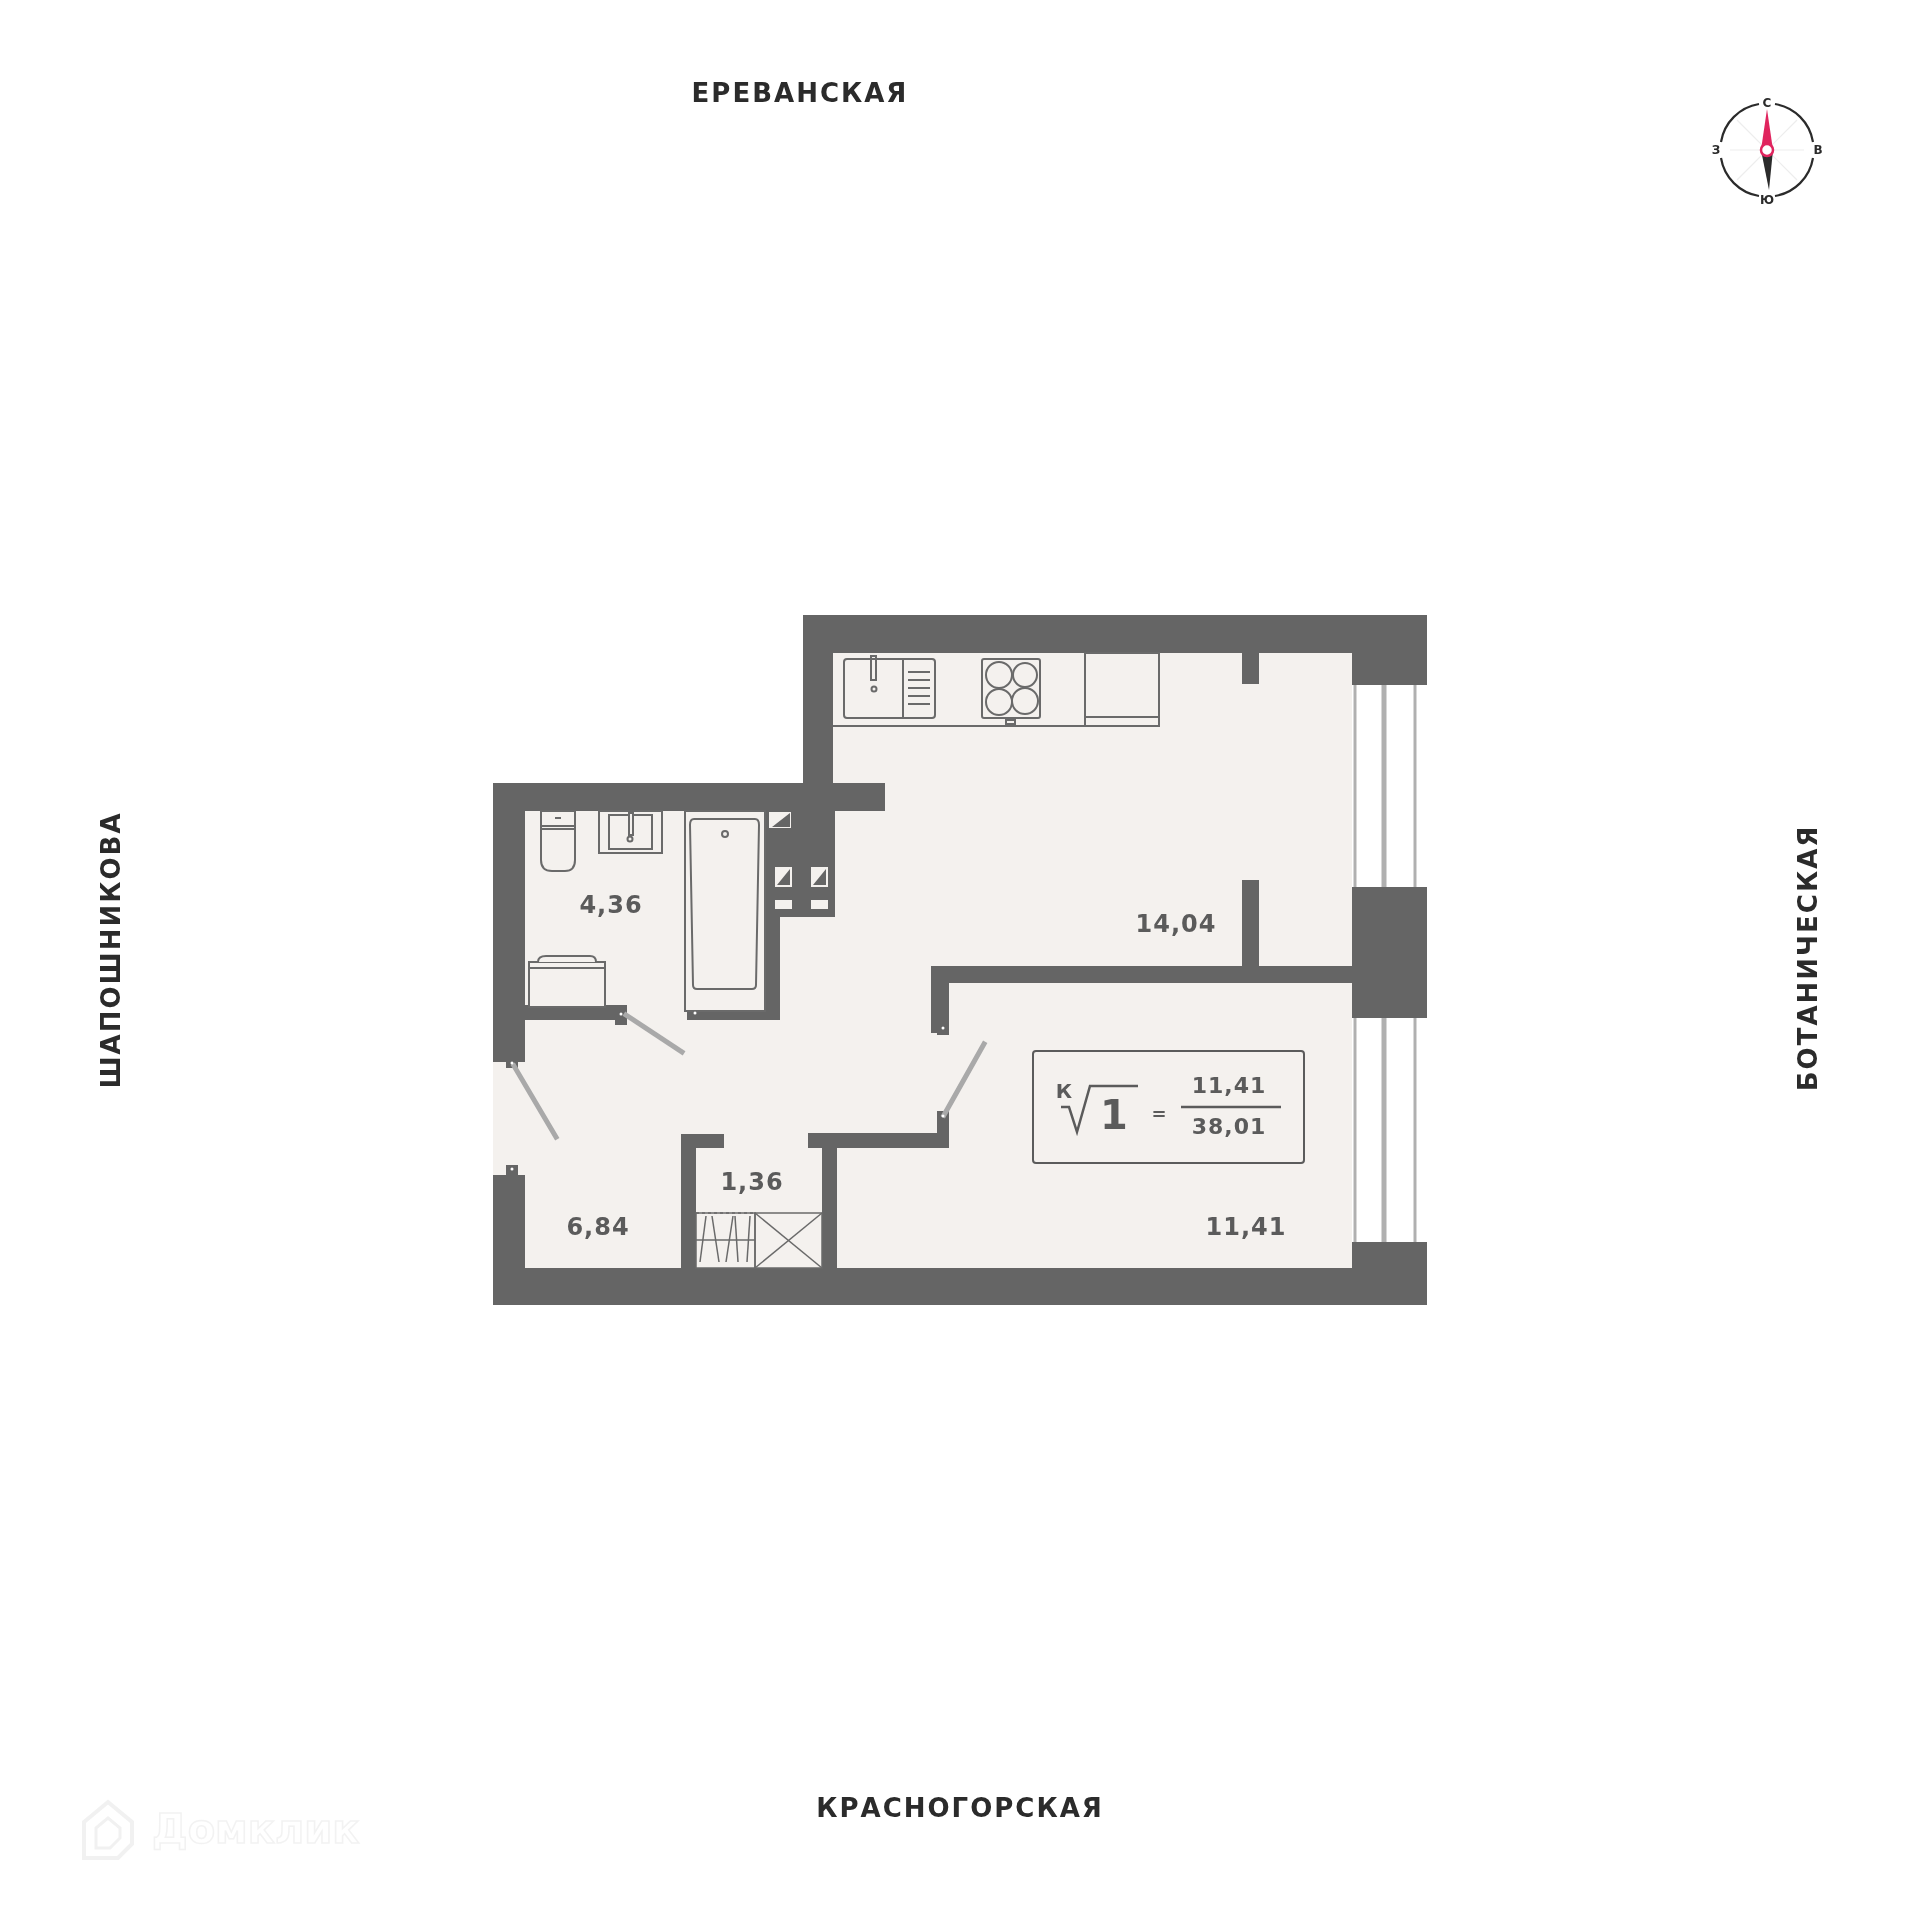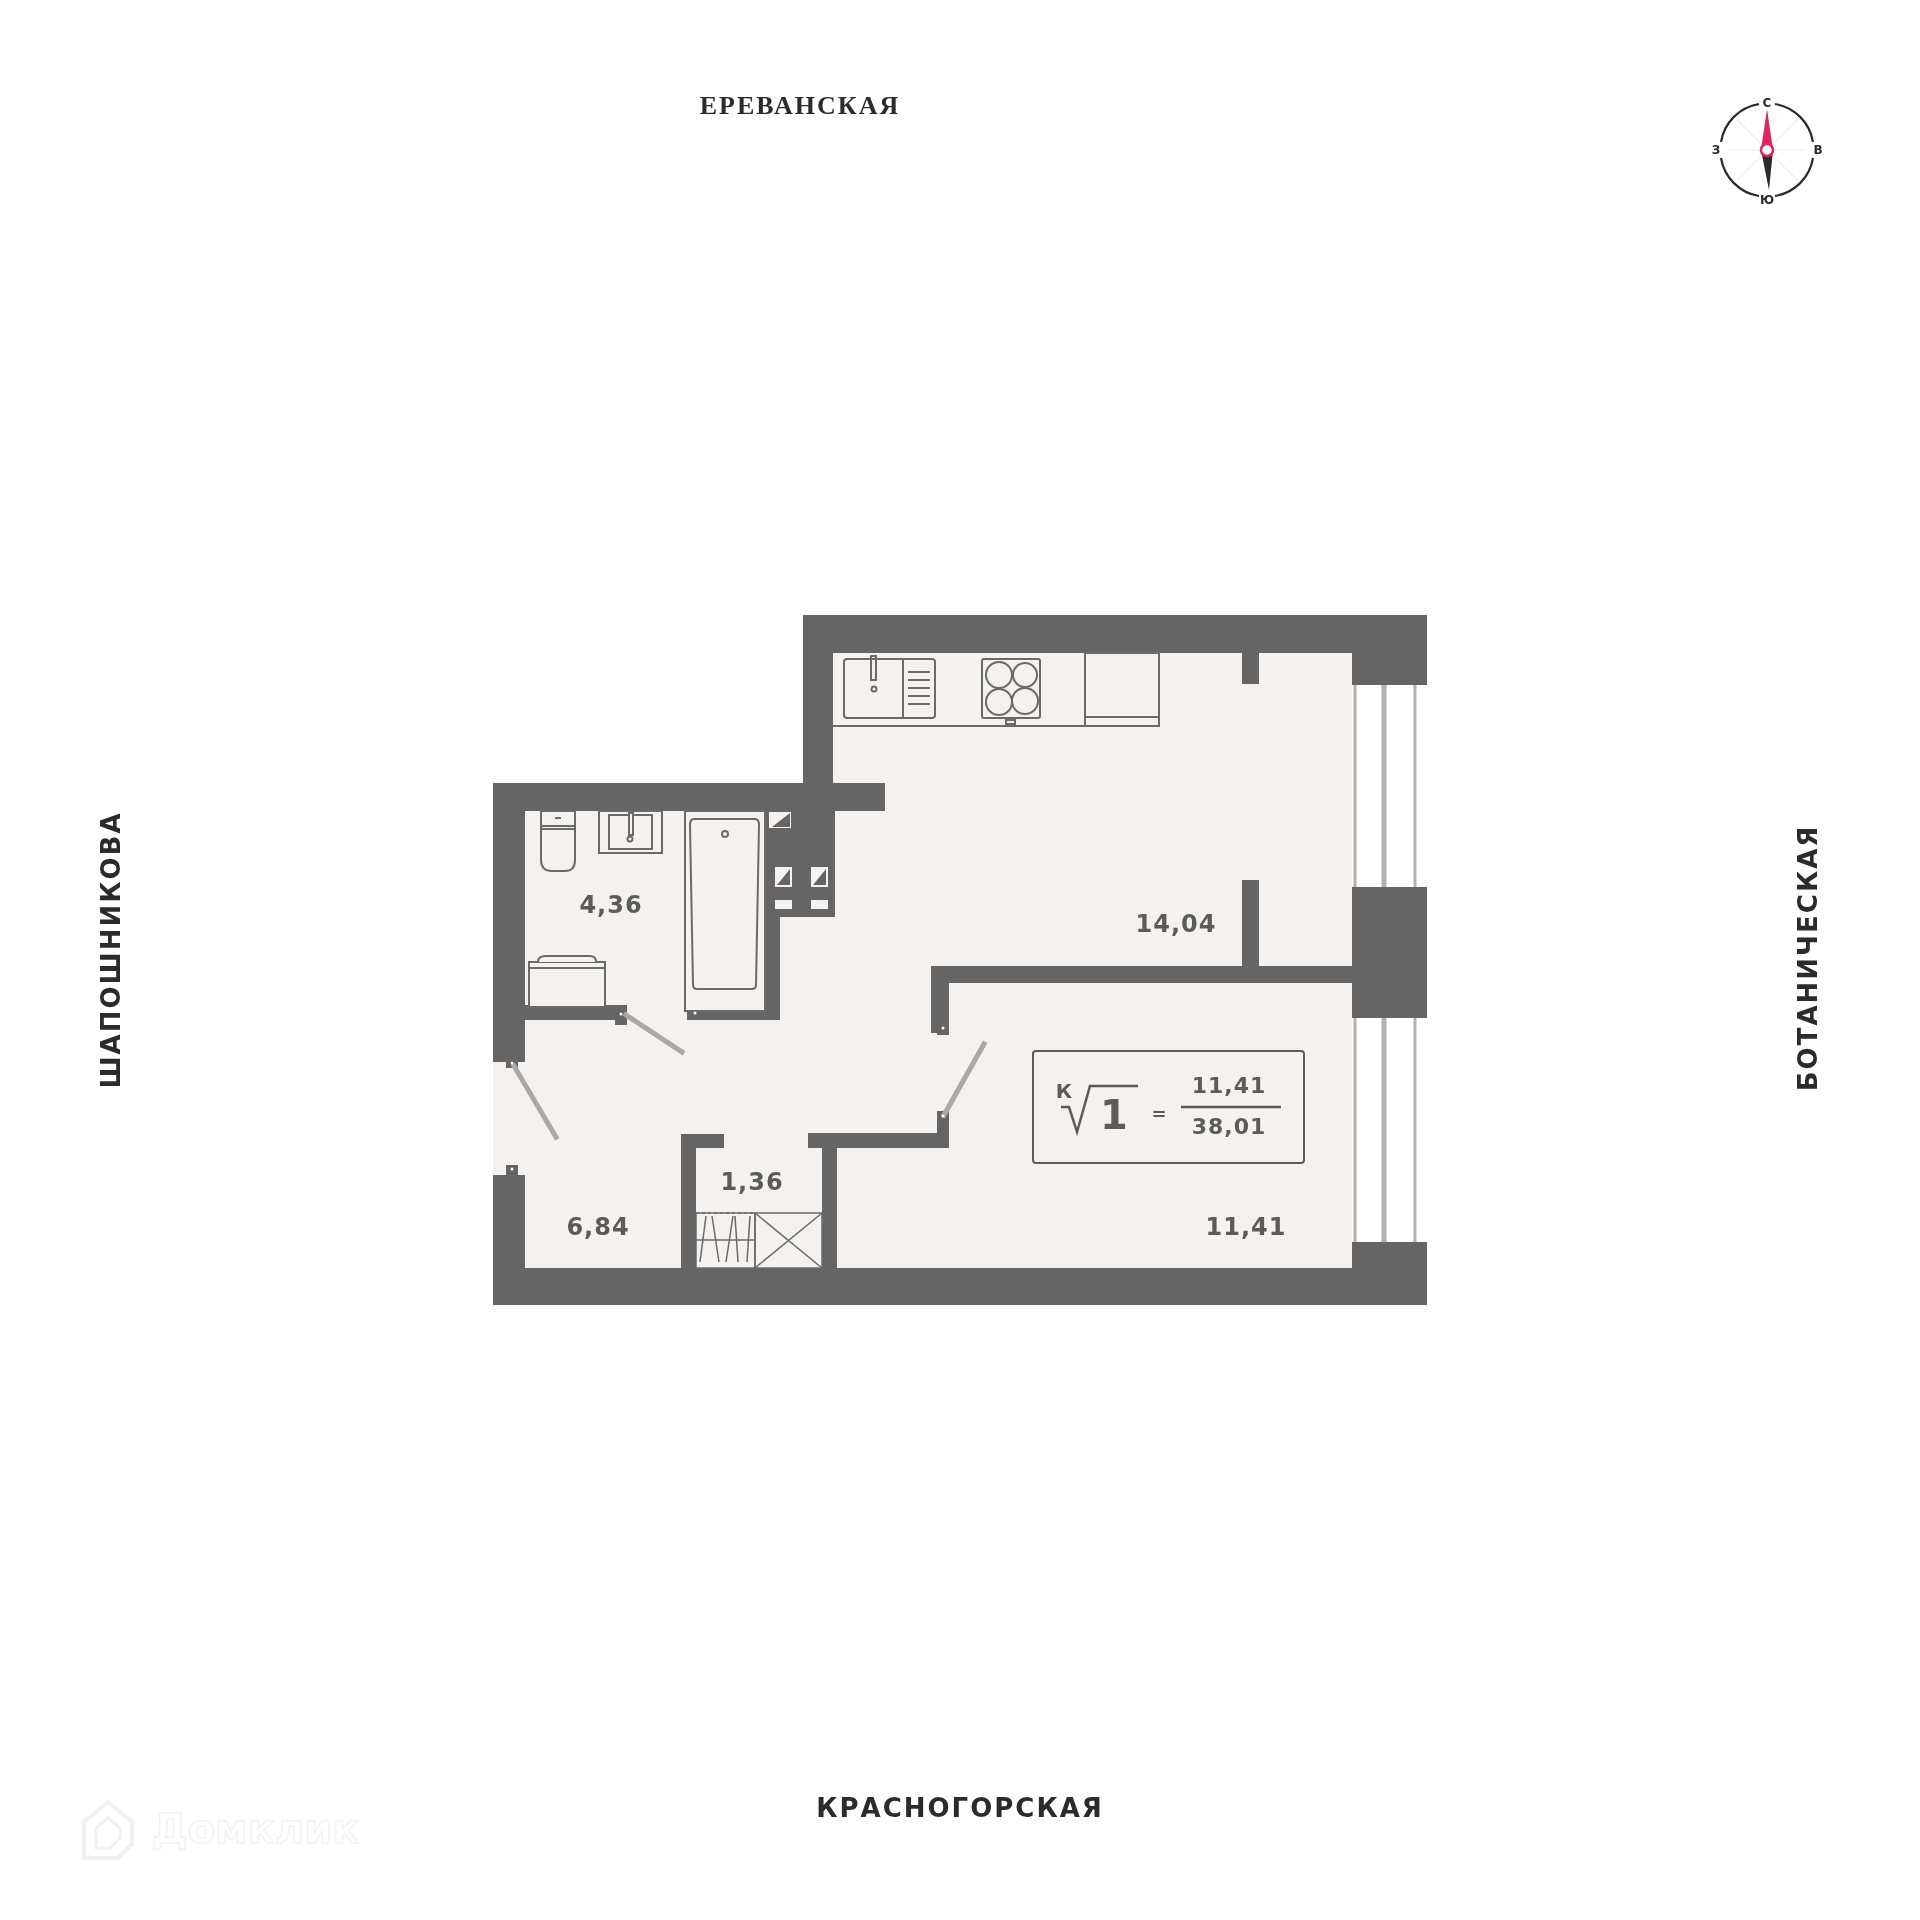--- a/index.html
+++ b/index.html
@@ -1,18 +1,18 @@
 <!DOCTYPE html>
 <html><head>
 <meta charset="utf-8">
 <style>
   html, body { margin: 0; padding: 0; background: #ffffff; }
   body { width: 1920px; height: 1920px; position: relative; overflow: hidden; font-family: "DejaVu Sans", sans-serif; }
   .street { position: absolute; font-family: "DejaVu Sans", sans-serif; font-weight: bold; font-size: 26px; letter-spacing: 2px; color: #2b2b2b; white-space: nowrap; }
-  .street.top { left: 0; width: 1600px; text-align: center; top: 91px; font-family: Liberation Serif, serif; }
+  .street.top { left: 0; width: 1600px; text-align: center; top: 78px; }
   .street.bottom { left: 0; width: 1920px; text-align: center; top: 1793px; }
   .street.left { left: 111px; top: 950px; transform: translate(-50%, -50%) rotate(-90deg); }
   .street.right { left: 1808px; top: 958px; transform: translate(-50%, -50%) rotate(-90deg); }
   #plan { position: absolute; left: 0; top: 0; }
   .area { font-family: "DejaVu Sans", sans-serif; font-weight: bold; font-size: 24px; fill: #5b5b5b; letter-spacing: 1px; }
   .badge-num { font-family: "DejaVu Sans", sans-serif; font-weight: bold; font-size: 22px; fill: #5b5b5b; letter-spacing: 1px; }
   .watermark { position: absolute; left: 78px; top: 1798px; display: flex; align-items: center; gap: 14px; opacity: 0.55; }
   .watermark span { font-family: "DejaVu Sans", sans-serif; font-weight: bold; font-size: 40px; color: #ffffff; -webkit-text-stroke: 1.5px #e8e8e8; }
   .compass { position: absolute; left: 1712px; top: 95px; width: 110px; height: 110px; }
   .compass-letter { font-family: "DejaVu Sans", sans-serif; font-weight: bold; font-size: 12px; fill: #2b2b2b; }

